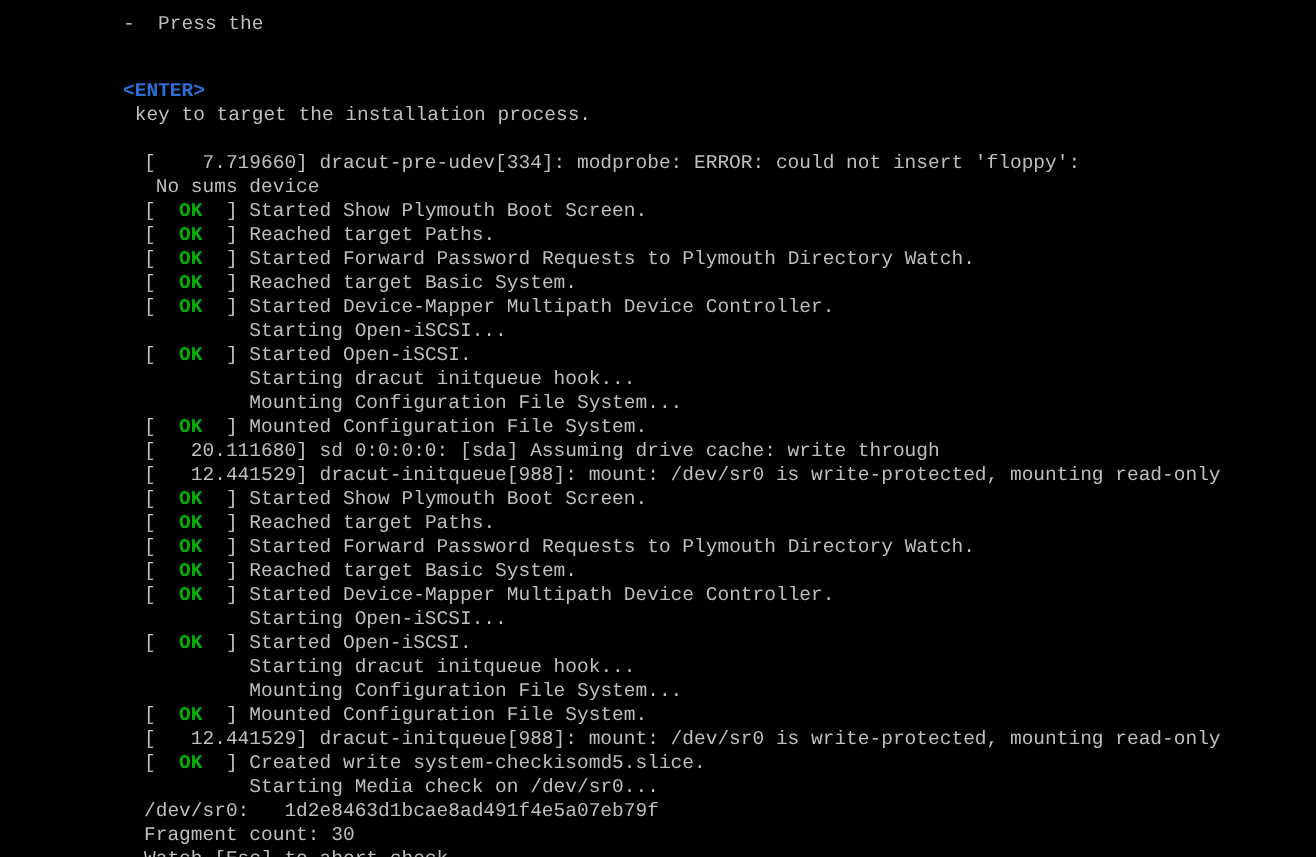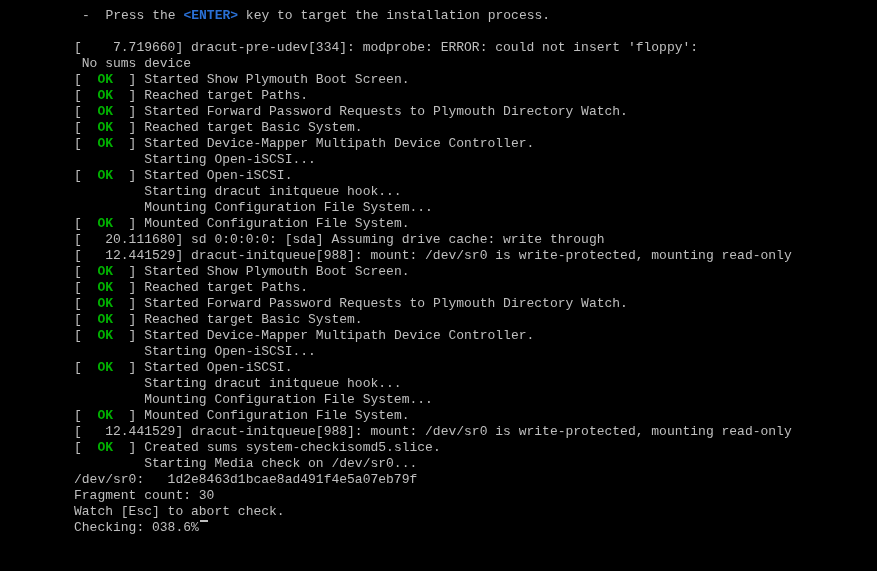--- a/index.html
+++ b/index.html
@@ -13,38 +13,39 @@
   body {
     font-family: "Courier New", monospace;
     font-size: 13px;
     line-height: 16px;
     color: #bfbfbf;
     padding: 8px 0 0 0;
   }
   .line {
     display: flex;
     white-space: pre;
-    padding-left: 74px;
+    padding-left: 96px;
   }
   .status-br { color: #bfbfbf; }
   .status-ok { color: #00b000; font-weight: bold; text-align: right; }
   .msg { color: #bfbfbf; }
-  .enter-key { color: #2a70d6; font-weight: bold; }
+  .enter-key { color: #2a70d6; font-weight: bold; margin-top: 29px; }
   .hint { color: #bfbfbf; }
   .cursor {
     display: inline-block;
     width: 8px;
     height: 2px;
     background: #bfbfbf;
     vertical-align: -1px;
     margin-left: 1px;
   }
   
   .hint-line {
     padding-left: 82px;
+    flex-direction: column;
   }
 </style>
 </head>
 <body>
 
 <div>
 
   <div class="line hint-line">
     <span class="hint">-  Press the </span><span class="enter-key">&lt;ENTER&gt;</span><span class="hint"> key to target the installation process.</span>
   </div>
@@ -69,21 +70,21 @@
       <div class="line"><span class="status-br">[  </span><span class="status-ok">OK</span><span class="status-br">  ] </span><span class="msg">Reached target Paths.</span></div>
       <div class="line"><span class="status-br">[  </span><span class="status-ok">OK</span><span class="status-br">  ] </span><span class="msg">Started Forward Password Requests to Plymouth Directory Watch.</span></div>
       <div class="line"><span class="status-br">[  </span><span class="status-ok">OK</span><span class="status-br">  ] </span><span class="msg">Reached target Basic System.</span></div>
       <div class="line"><span class="status-br">[  </span><span class="status-ok">OK</span><span class="status-br">  ] </span><span class="msg">Started Device-Mapper Multipath Device Controller.</span></div>
       <div class="line"><span class="msg">         </span><span class="msg">Starting Open-iSCSI...</span></div>
       <div class="line"><span class="status-br">[  </span><span class="status-ok">OK</span><span class="status-br">  ] </span><span class="msg">Started Open-iSCSI.</span></div>
       <div class="line"><span class="msg">         </span><span class="msg">Starting dracut initqueue hook...</span></div>
       <div class="line"><span class="msg">         </span><span class="msg">Mounting Configuration File System...</span></div>
       <div class="line"><span class="status-br">[  </span><span class="status-ok">OK</span><span class="status-br">  ] </span><span class="msg">Mounted Configuration File System.</span></div>
       <div class="line"><span class="msg">[   12.441529] dracut-initqueue[988]: mount: /dev/sr0 is write-protected, mounting read-only</span></div>
-      <div class="line"><span class="status-br">[  </span><span class="status-ok">OK</span><span class="status-br">  ] </span><span class="msg">Created sums system-checkisomd5.slice.</span></div>
+      <div class="line"><span class="status-br">[  </span><span class="status-ok">OK</span><span class="status-br">  ] </span><span class="msg">Created write system-checkisomd5.slice.</span></div>
       <div class="line"><span class="msg">         </span><span class="msg">Starting Media check on /dev/sr0...</span></div>
       <div class="line"><span class="msg">/dev/sr0:   1d2e8463d1bcae8ad491f4e5a07eb79f</span></div>
       <div class="line"><span class="msg">Fragment count: 30</span></div>
       <div class="line"><span class="msg">Watch [Esc] to abort check.</span></div>
       <div class="line"><span class="msg">Checking: 038.6%</span><span class="cursor"></span></div>
     </div>
 
 </div>
 
 </body></html>

